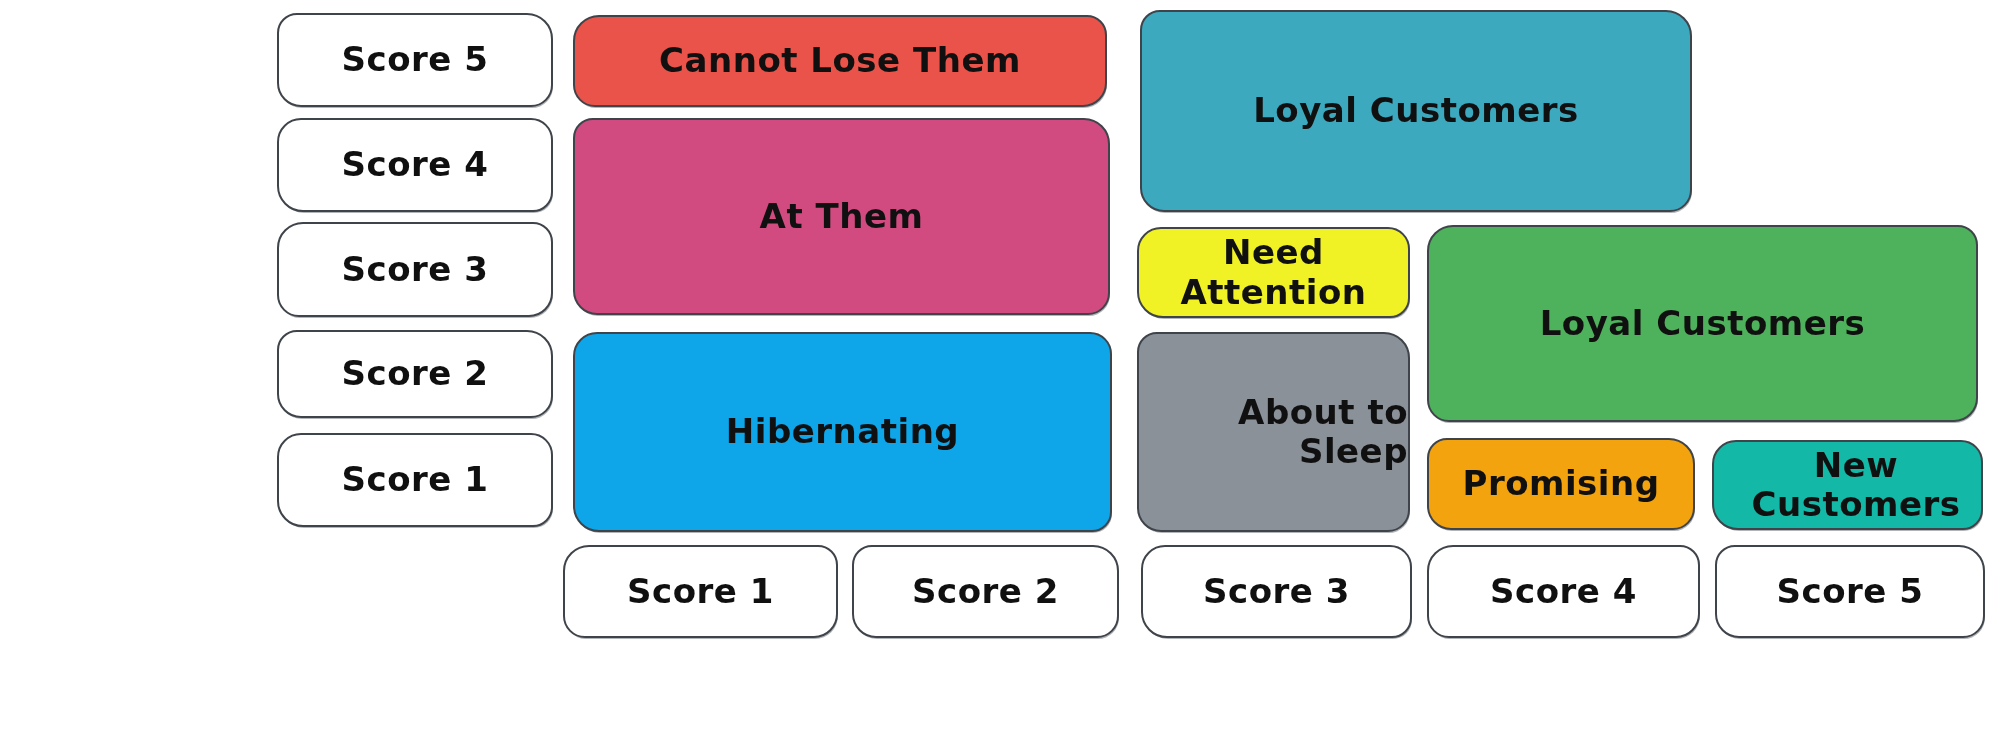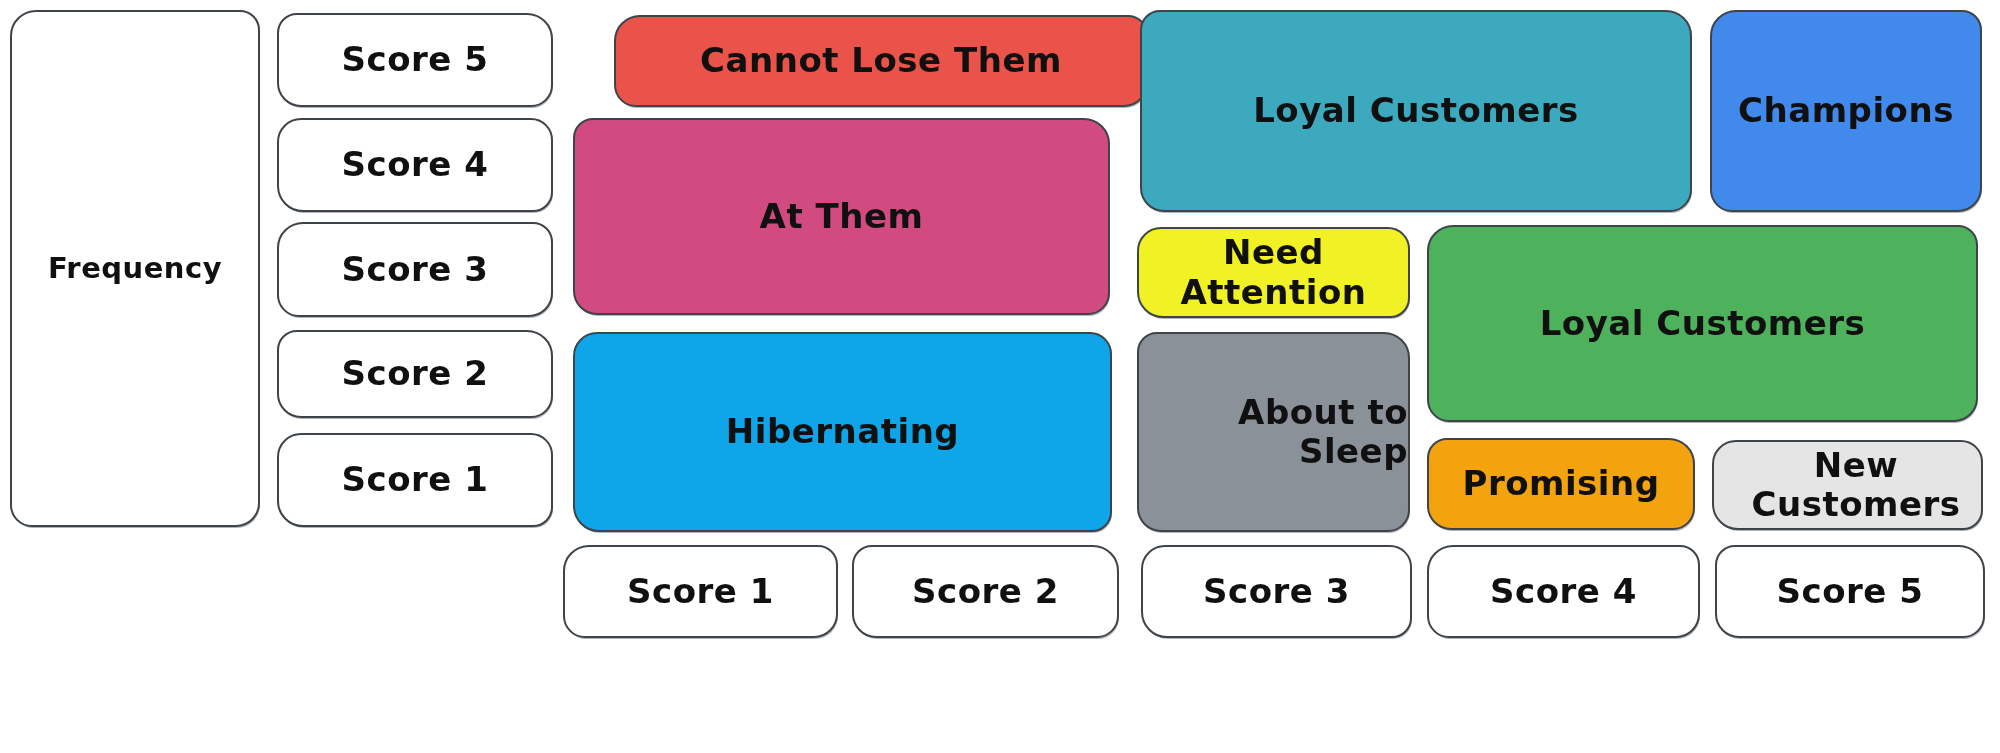--- a/index.html
+++ b/index.html
@@ -59,67 +59,61 @@
   .rs2{left:1141px;width:271px;}
   .rs3{left:1427px;width:273px;}
   .rs4{left:1715px;width:270px;}
   .recency-axis{left:562px;top:650px;width:1428px;height:92px;font-size:28px;}
 </style>
 </head>
 <body>
 
 <div class="canvas">
 
-  <div class="box white r1 freq-axis">
-    <span>Frequency</span>
-  </div>
   <div class="box white r2 fs fs0">
     <span>Score 5</span>
   </div>
   <div class="box white r3 fs fs1">
     <span>Score 4</span>
   </div>
   <div class="box white r1 fs fs2">
     <span>Score 3</span>
   </div>
   <div class="box white r2 fs fs3">
     <span>Score 2</span>
   </div>
   <div class="box white r3 fs fs4">
     <span>Score 1</span>
   </div>
 
-  <div class="box r1 seg-cannot-lose" style="background-color: rgb(234, 83, 73); margin-left: 41px;">
+  <div class="box r1 seg-cannot-lose" style="background-color: rgb(234, 83, 73);">
     <span>Cannot Lose Them</span>
   </div>
   <div class="box r2 seg-at-risk" style="background-color: rgb(210, 75, 128);">
     <span>At Them</span>
   </div>
   <div class="box r3 seg-hibernating" style="background-color: #0ea5e9;">
     <span>Hibernating</span>
   </div>
   <div class="box r2 seg-loyal-top" style="background-color: rgb(60, 169, 190);">
     <span>Loyal Customers</span>
-  </div>
-  <div class="box r1 seg-champions" style="background-color: rgb(65, 137, 234);">
-    <span>Champions</span>
   </div>
   <div class="box r3 seg-need-attn" style="background-color: rgb(241, 242, 37);">
     <span>Need Attention</span>
   </div>
   <div class="box r2 seg-about-sleep" style="background-color: rgb(138, 145, 153); text-align: right;">
     <span>About to Sleep</span>
   </div>
   <div class="box r1 seg-loyal-mid" style="background-color: rgb(78, 177, 91);">
     <span>Loyal Customers</span>
   </div>
   <div class="box r2 seg-promising" style="background-color: rgb(242, 163, 13);">
     <span>Promising</span>
   </div>
-  <div class="box r3 seg-new-cust" style="background-color: #e5e5e5; padding-left: 17px;">
+  <div class="box r3 seg-new-cust" style="background-color: #14b8a6; padding-left: 17px;">
     <span>New Customers</span>
   </div>
 
   <div class="box white r1 rs rs0">
     <span>Score 1</span>
   </div>
   <div class="box white r2 rs rs1">
     <span>Score 2</span>
   </div>
   <div class="box white r3 rs rs2">

